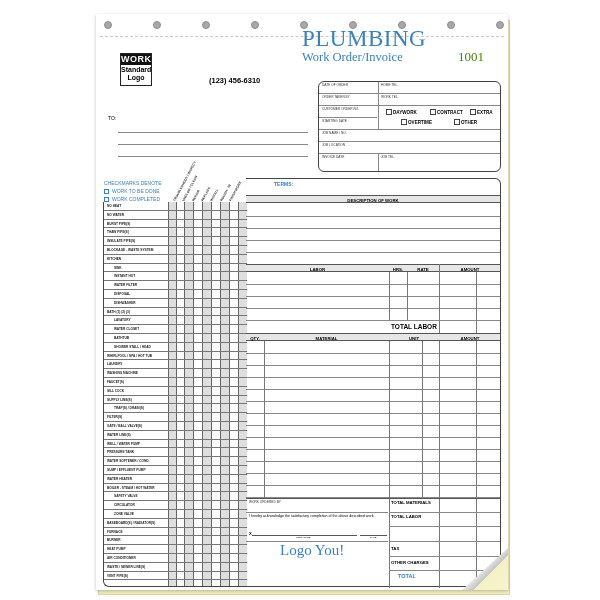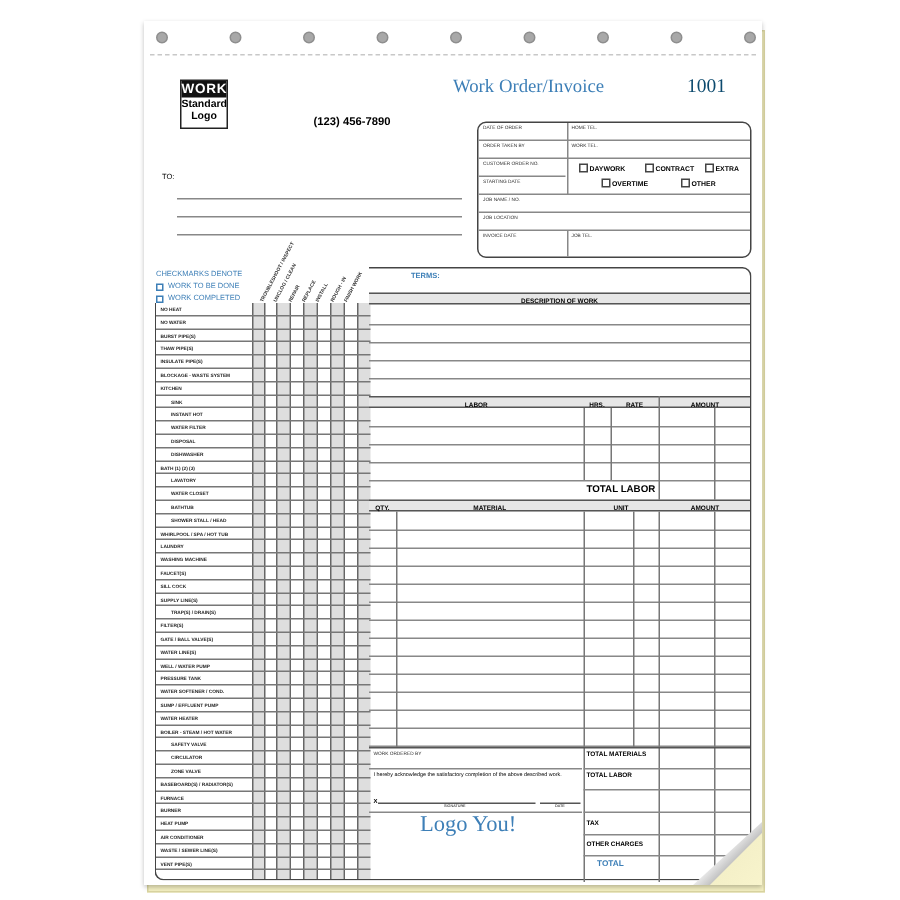--- a/index.html
+++ b/index.html
@@ -13,21 +13,21 @@
     .logo .free { background: #111; color: #fff; font-size: 9px; line-height: 11px; letter-spacing: 0.5px; }
     .logo .std { font-size: 7px; line-height: 10px; font-family: "Liberation Sans Narrow", "Liberation Sans", sans-serif; }
     .company { position: absolute; left: 60px; top: 40px; width: 140px; text-align: center; }
     .company .name { font-size: 8.5px; font-weight: bold; letter-spacing: 0.2px; }
     .company .line { font-size: 7.3px; line-height: 8.5px; }
     .phone { position: absolute; left: 103px; top: 105px; font-size: 7.5px; font-weight: bold; }
     .to-label { position: absolute; left: 12px; top: 116px; font-size: 5px; }
     .to-line { position: absolute; left: 22px; width: 190px; border-top: 1px solid #888; }
     .title-plumbing { position: absolute; left: 206px; top: 33px; font-family: "Liberation Serif", serif; font-size: 23px; color: #3d7fb7; letter-spacing: 0.5px; }
     .title-sub { position: absolute; left: 206px; top: 57px; font-family: "Liberation Serif", serif; font-size: 12.5px; color: #3d7fb7; }
-    .doc-num { position: absolute; left: 362px; top: 55px; font-family: "Liberation Serif", serif; font-size: 13px; color: #0c4a6e; }
+    .doc-num { position: absolute; left: 362px; top: 55px; font-family: "Liberation Serif", serif; font-size: 13px; color: #4d7c0f; }
     .info-box { position: absolute; left: 222px; top: 73px; width: 183px; height: 91px; border: 1.5px solid #444; border-radius: 6px; overflow: hidden; }
     .info-row { position: absolute; left: 0; right: 0; border-bottom: 1px solid #888; }
     .info-lbl { position: absolute; font-size: 3.2px; color: #333; text-transform: uppercase; }
     .info-vdiv { position: absolute; border-left: 1px solid #888; }
     .chk { position: absolute; font-size: 4.6px; font-weight: bold; display: flex; align-items: center; gap: 1px; }
     .chk .box { width: 6px; height: 6px; border: 1px solid #444; background: #fff; display: inline-block; }
     .checkmarks { position: absolute; left: 8px; top: 166px; font-size: 5px; color: #3d7fb7; }
     .checkmarks .row { display: flex; align-items: center; gap: 3px; margin-top: 2px; }
     .checkmarks .box { width: 5px; height: 5px; border: 1px solid #3d7fb7; }
     .grid-left { position: absolute; left: 7px; top: 200px; width: 143px; height: 374px; border-left: 1.5px solid #444; border-bottom: 1.5px solid #444; border-bottom-left-radius: 6px; }
@@ -65,27 +65,28 @@
       <div class="hole" style="left: 400px;"></div>
     </div>
   <div class="perf"></div>
 
   <div class="logo">
     <div class="free">WORK</div>
     <div class="std">Standard</div>
     <div class="std" style="margin-top:-2px">Logo</div>
   </div>
 
-  <div class="phone" style="left:113px;top:62px">(123) 456-7890</div>
+  <div class="phone" style="left:113px;top:62px">(123) 456-6310</div>
 
   <div class="to-label" style="top:101px">TO:</div>
   <div class="to-line" style="top:118px"></div>
   <div class="to-line" style="top:130px"></div>
   <div class="to-line" style="top:142px"></div>
 
+  <div class="title-plumbing" style="top:12px">PLUMBING</div>
   <div class="title-sub" style="top:36px">Work Order/Invoice</div>
   <div class="doc-num" style="top:35px">1001</div>
 
   <div class="info-box" style="top:67px">
     <div class="info-row" style="top:0;height:12px"></div>
     <div class="info-lbl" style="left:3px;top:1px">DATE OF ORDER</div>
     <div class="info-lbl" style="left:62px;top:1px">HOME TEL.</div>
     <div class="info-row" style="top:12px;height:12px"></div>
     <div class="info-lbl" style="left:3px;top:13px">ORDER TAKEN BY</div>
     <div class="info-lbl" style="left:62px;top:13px">WORK TEL.</div>

